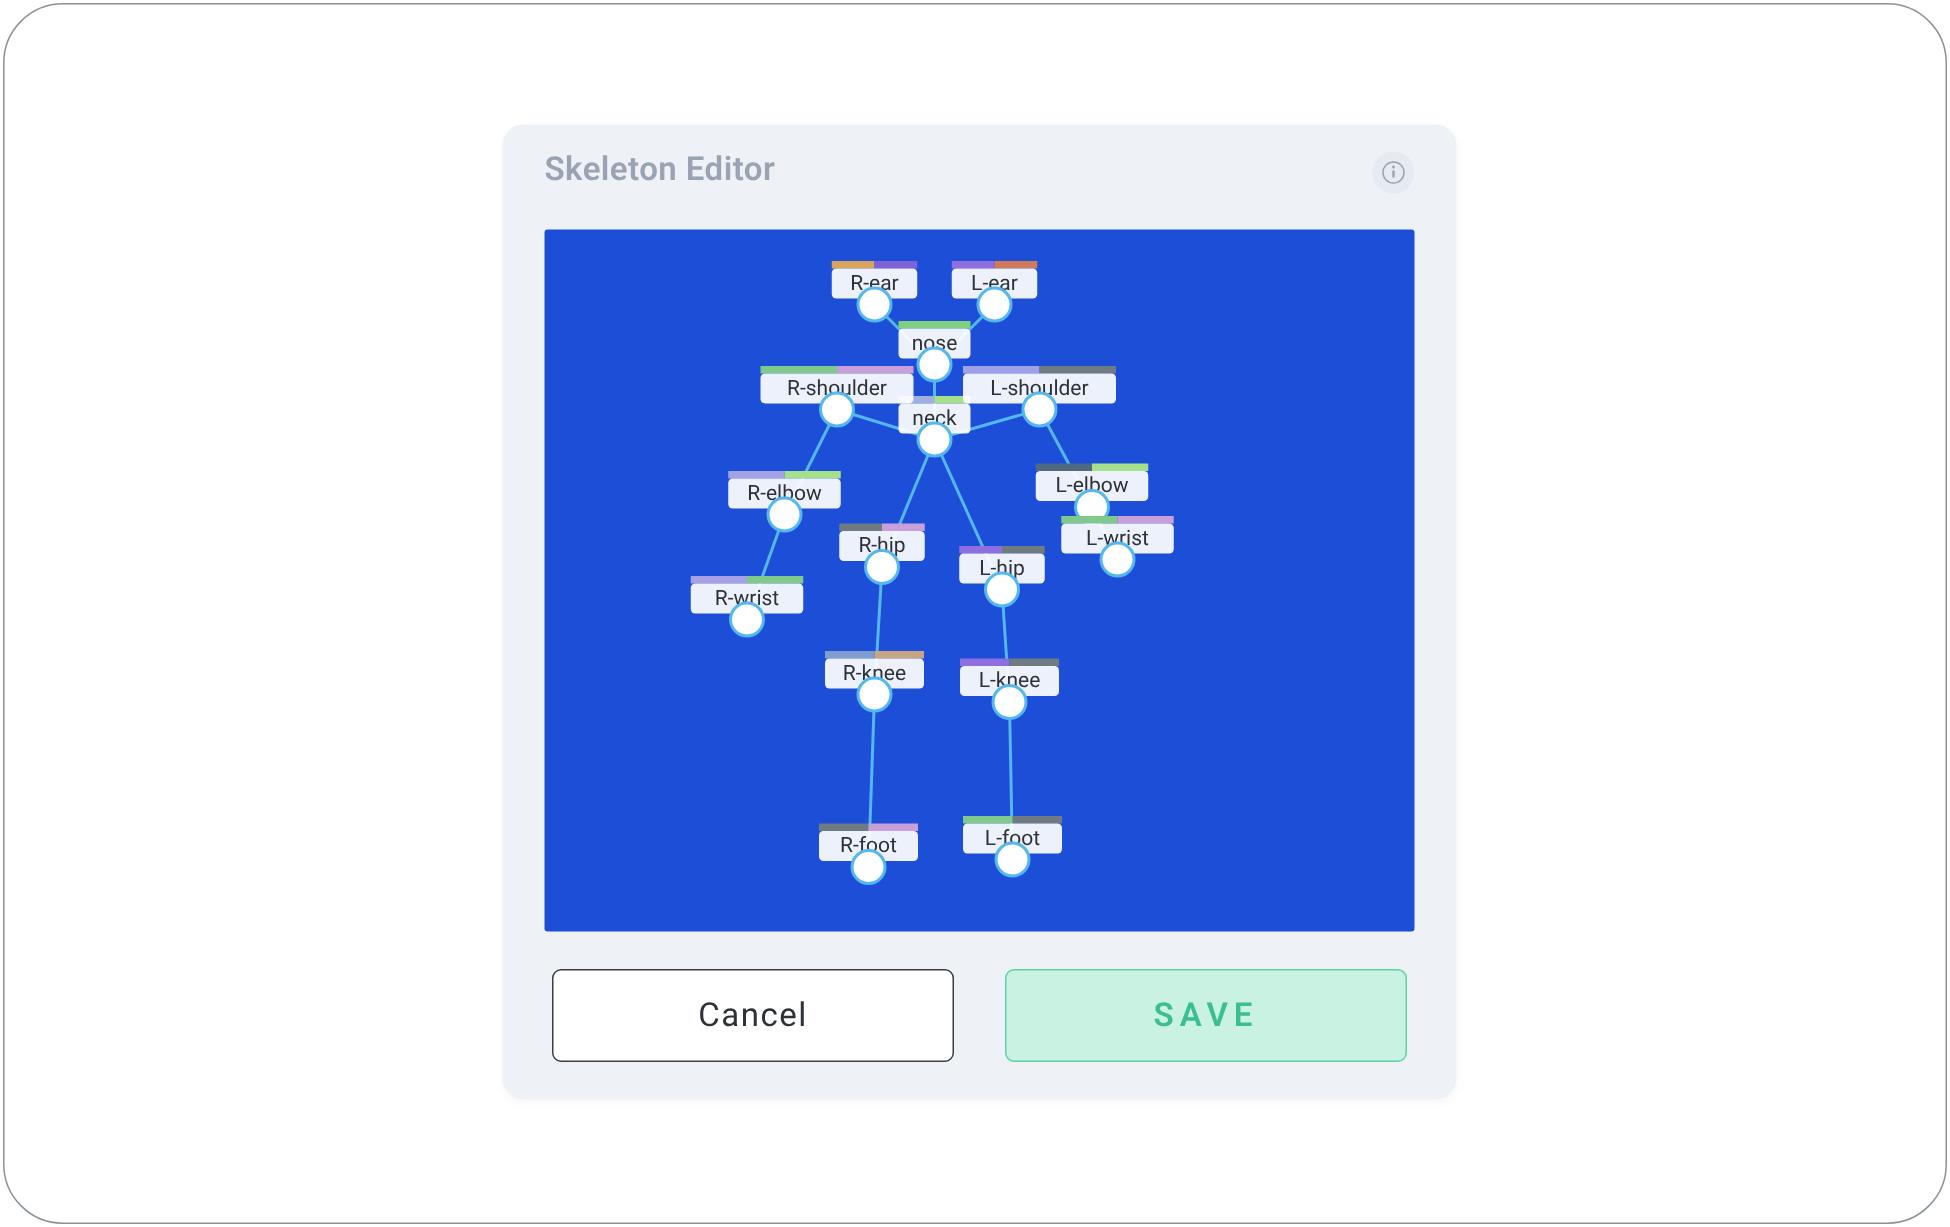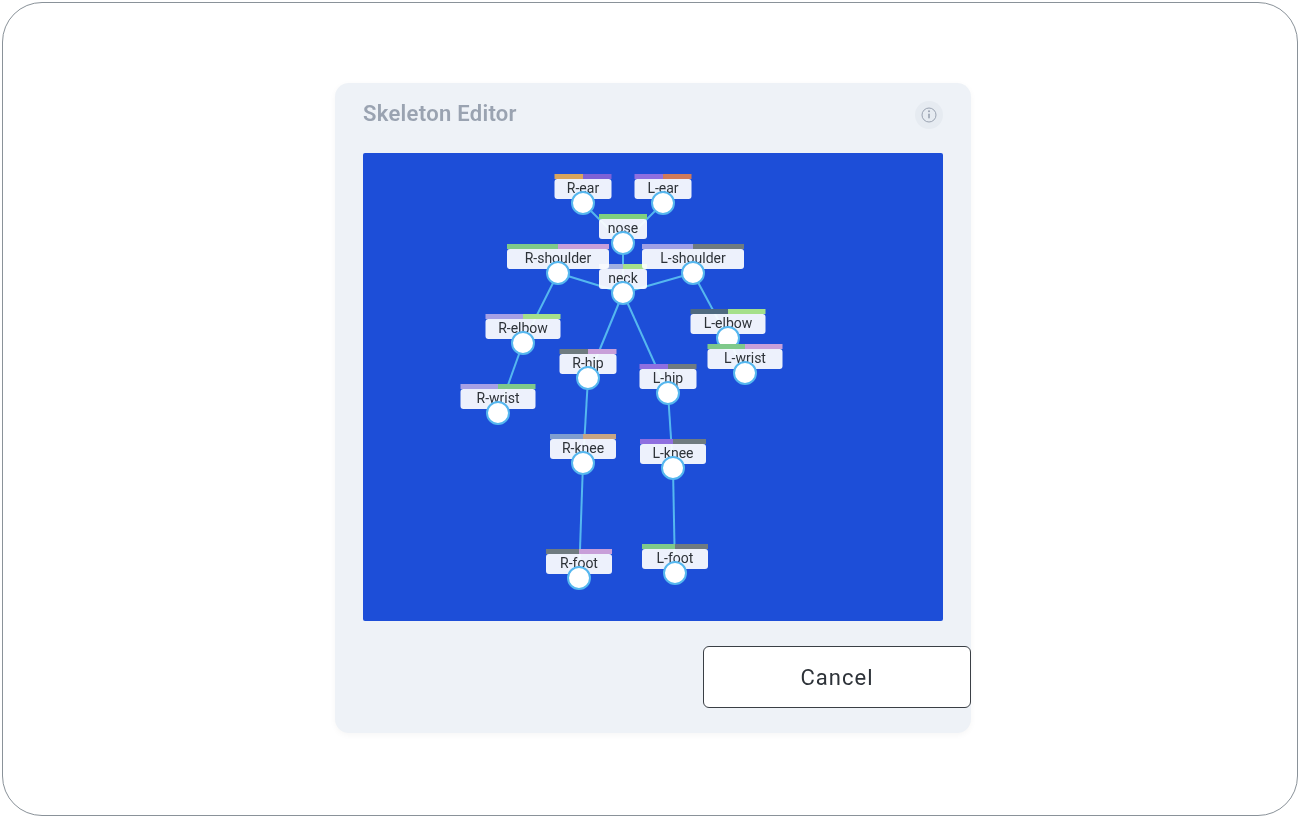--- a/index.html
+++ b/index.html
@@ -67,21 +67,21 @@
     display: block;
     width: 100%;
     height: 100%;
   }
   .footer {
     position: absolute;
     left: 0; right: 0; bottom: 0;
     height: 112px;
     display: flex;
     align-items: center;
-    justify-content: flex-end;
+    justify-content: center;
     gap: 34px;
   }
   .btn {
     width: 268px;
     height: 62px;
     border-radius: 6px;
     font-size: 22px;
     display: flex;
     align-items: center;
     justify-content: center;
@@ -245,16 +245,17 @@
             <rect x="312" y="391" width="33" height="5" fill="#6f7b80"></rect>
             <rect x="279" y="396" width="66" height="20" rx="3" fill="#ffffff" fill-opacity="0.92"></rect>
             <text x="312" y="410" text-anchor="middle" font-size="14" fill="#2d3238">L-foot</text>
             <circle cx="312" cy="420" r="11" fill="#ffffff" stroke="#55b7ef" stroke-width="2"></circle>
           </g>
         </svg>
     </div>
 
     <div class="footer">
       <div class="btn btn-cancel">Cancel</div>
+      <div class="btn btn-save">SAVE</div>
     </div>
 
   </div>
 </div>
 
 </body></html>

